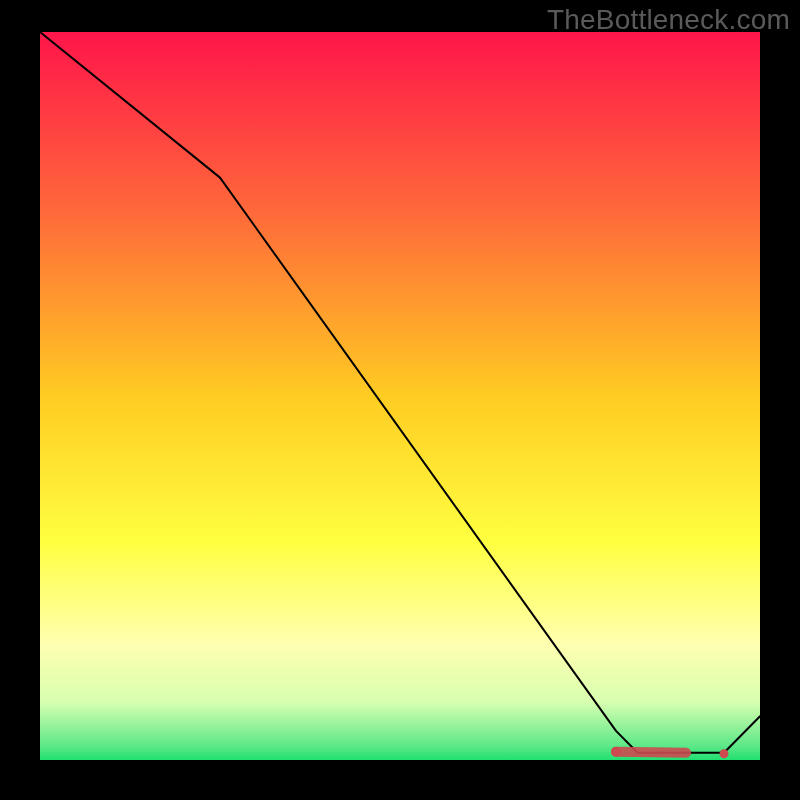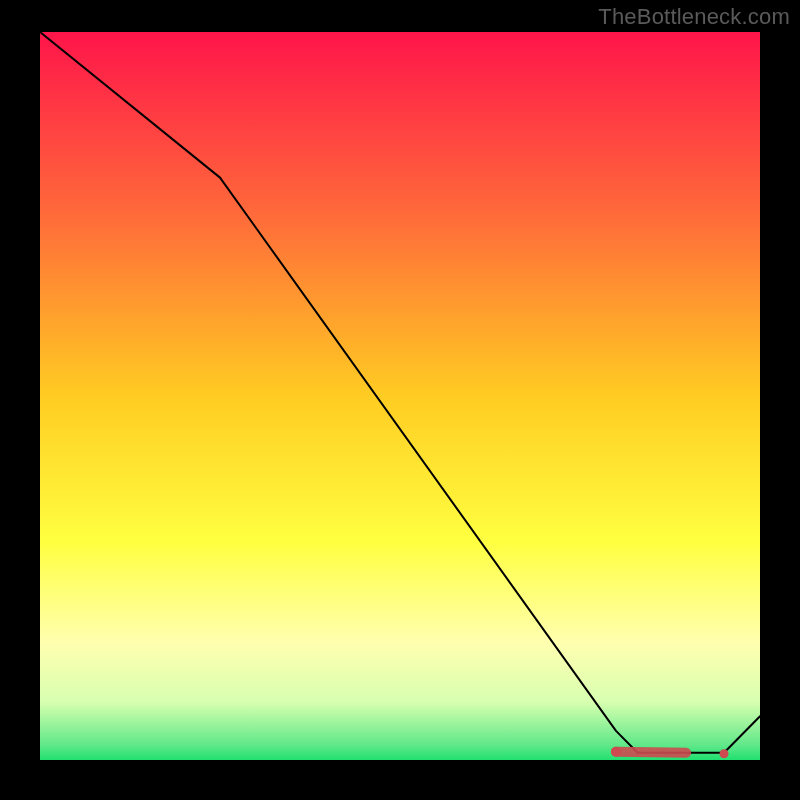--- a/index.html
+++ b/index.html
@@ -15,21 +15,21 @@
     position: relative;
     width: 800px;
     height: 800px;
     background: #000;
   }
   .attribution {
     position: absolute;
     top: 4px;
     right: 10px;
     color: #5a5a5a;
-    font-size: 22px;
+    font-size: 28px;
     font-weight: 500;
     letter-spacing: 0.2px;
   }
   .plot-area {
     position: absolute;
     left: 40px;
     top: 32px;
     width: 720px;
     height: 728px;
   }

